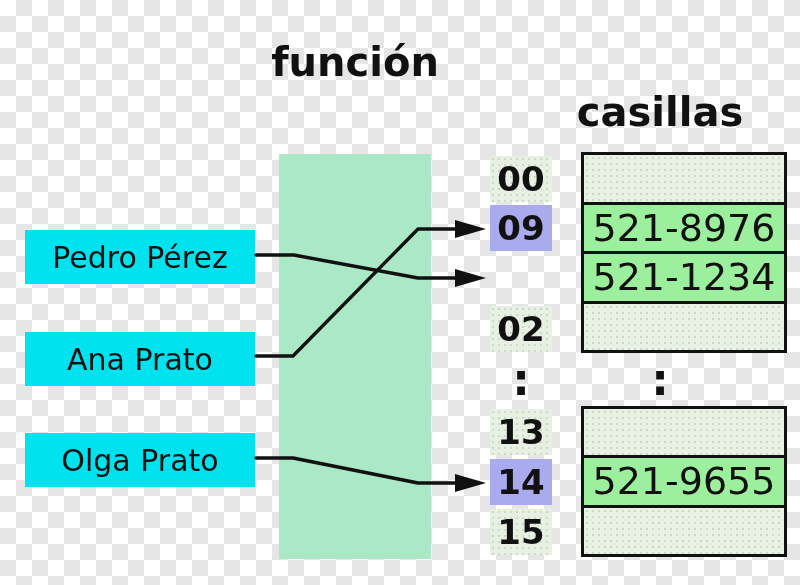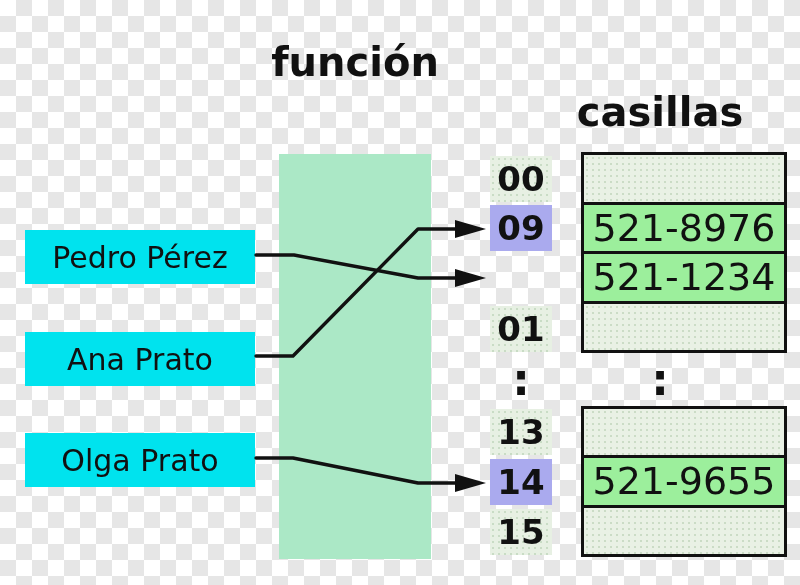--- a/index.html
+++ b/index.html
@@ -95,21 +95,21 @@
     </g>
     <g fill="#111" stroke="none">
       <polygon points="455,269 486,278 455,287"></polygon>
       <polygon points="455,220 486,229 455,238"></polygon>
       <polygon points="455,474 486,483 455,492"></polygon>
     </g>
   </svg>
 
   <div class="idx idle" style="top:156px">00</div>
   <div class="idx hit" style="top:205px">09</div>
-  <div class="idx idle" style="top:306px">01</div>
+  <div class="idx idle" style="top:306px">02</div>
 
   <div class="idx idle" style="top:409px">13</div>
   <div class="idx hit" style="top:459px">14</div>
   <div class="idx idle" style="top:509px">15</div>
 
   <div class="slot-table" style="top:152px;height:195px">
     <div class="slot-row empty"></div>
     <div class="slot-row filled">521-8976</div>
     <div class="slot-row filled">521-1234</div>
     <div class="slot-row empty"></div>

